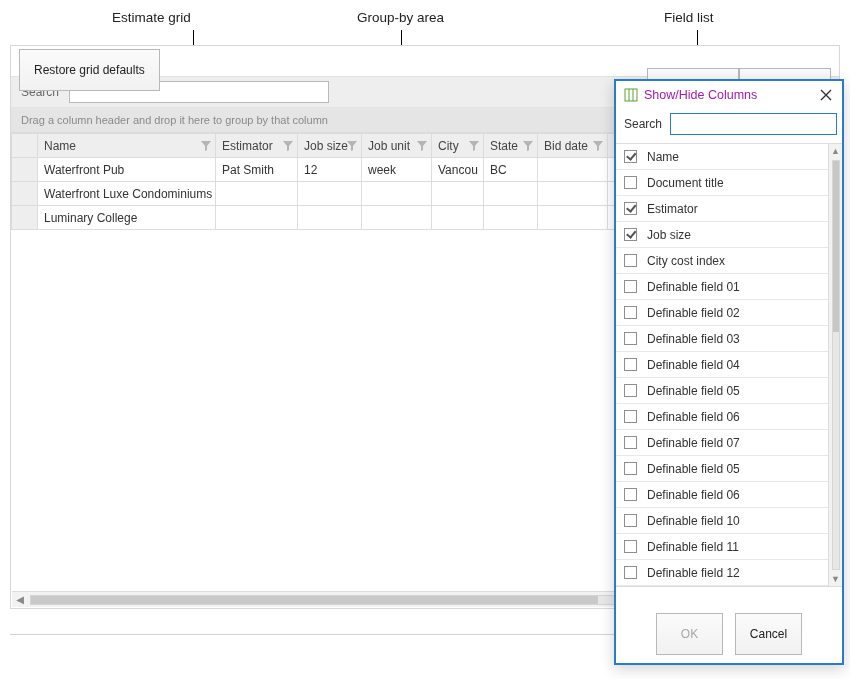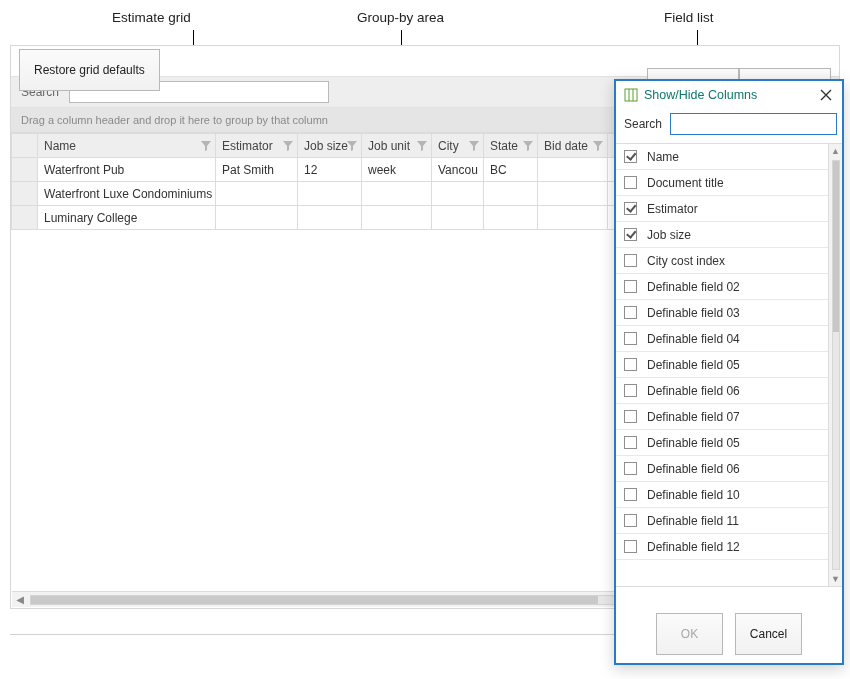--- a/index.html
+++ b/index.html
@@ -47,21 +47,21 @@
   .hscroll .track { flex:1; height:10px; background:#e7e7e7; margin:0 2px; position:relative; border:1px solid #d4d4d4; }
   .hscroll .thumb { position:absolute; left:0; top:0; bottom:0; width:72%; background:#c9c9c9; }
 
   
   .bottom-rule { position:absolute; left:10px; right:10px; top:628px; border:none; border-top:1px solid #d2d2d2; }
 
   
   .popup { position:absolute; left:614px; top:79px; width:230px; height:586px; border:2px solid #2a7ac7; background:#fff; box-shadow:0 4px 14px rgba(0,0,0,0.18); display:flex; flex-direction:column; }
   .popup-header { display:flex; align-items:center; padding:6px 8px; gap:6px; }
   .popup-header .icon { width:14px; height:14px; }
-  .popup-header .title { flex:1; font-size:12.5px; color:#0f766e; }
+  .popup-header .title { flex:1; font-size:12.5px; color:#a21caf; }
   .popup-header .close { width:16px; height:16px; cursor:pointer; display:flex; align-items:center; justify-content:center; }
   .popup-search-row { display:flex; align-items:center; padding:4px 8px 8px 8px; gap:8px; }
   .popup-search-row input { flex:1; border:1px solid #2a7ac7; height:22px; padding:2px 5px; font-size:12px; outline:none; }
   .popup-list { flex:1; overflow:hidden; position:relative; border-top:1px solid #dcdcdc; border-bottom:1px solid #dcdcdc; }
   .popup-list-inner { position:absolute; left:0; top:0; right:14px; bottom:0; overflow:hidden; }
   .popup-row { display:flex; align-items:center; height:26px; border-bottom:1px solid #e8e8e8; padding:0 8px; gap:10px; font-size:12px; color:#333; }
   .popup-row .chk { width:13px; height:13px; border:1px solid #8e8e8e; background:#fff; display:flex; align-items:center; justify-content:center; }
   .popup-row .chk.checked::after { content:""; display:block; width:4px; height:7px; border:solid #555; border-width:0 2px 2px 0; transform:rotate(40deg) translate(-0.5px,-1px); }
   .popup-vscroll { position:absolute; right:0; top:0; bottom:0; width:14px; background:#f2f2f2; border-left:1px solid #dcdcdc; display:flex; flex-direction:column; align-items:center; }
   .popup-vscroll .arrow { width:14px; height:14px; display:flex; align-items:center; justify-content:center; font-size:9px; color:#888; }
@@ -239,20 +239,24 @@
           <div class="popup-row">
             <span class="chk checked"></span>
             <span>Job size</span>
           </div>
           <div class="popup-row">
             <span class="chk"></span>
             <span>City cost index</span>
           </div>
           <div class="popup-row">
             <span class="chk"></span>
+            <span>Definable field 01</span>
+          </div>
+          <div class="popup-row">
+            <span class="chk"></span>
             <span>Definable field 02</span>
           </div>
           <div class="popup-row">
             <span class="chk"></span>
             <span>Definable field 03</span>
           </div>
           <div class="popup-row">
             <span class="chk"></span>
             <span>Definable field 04</span>
           </div>

